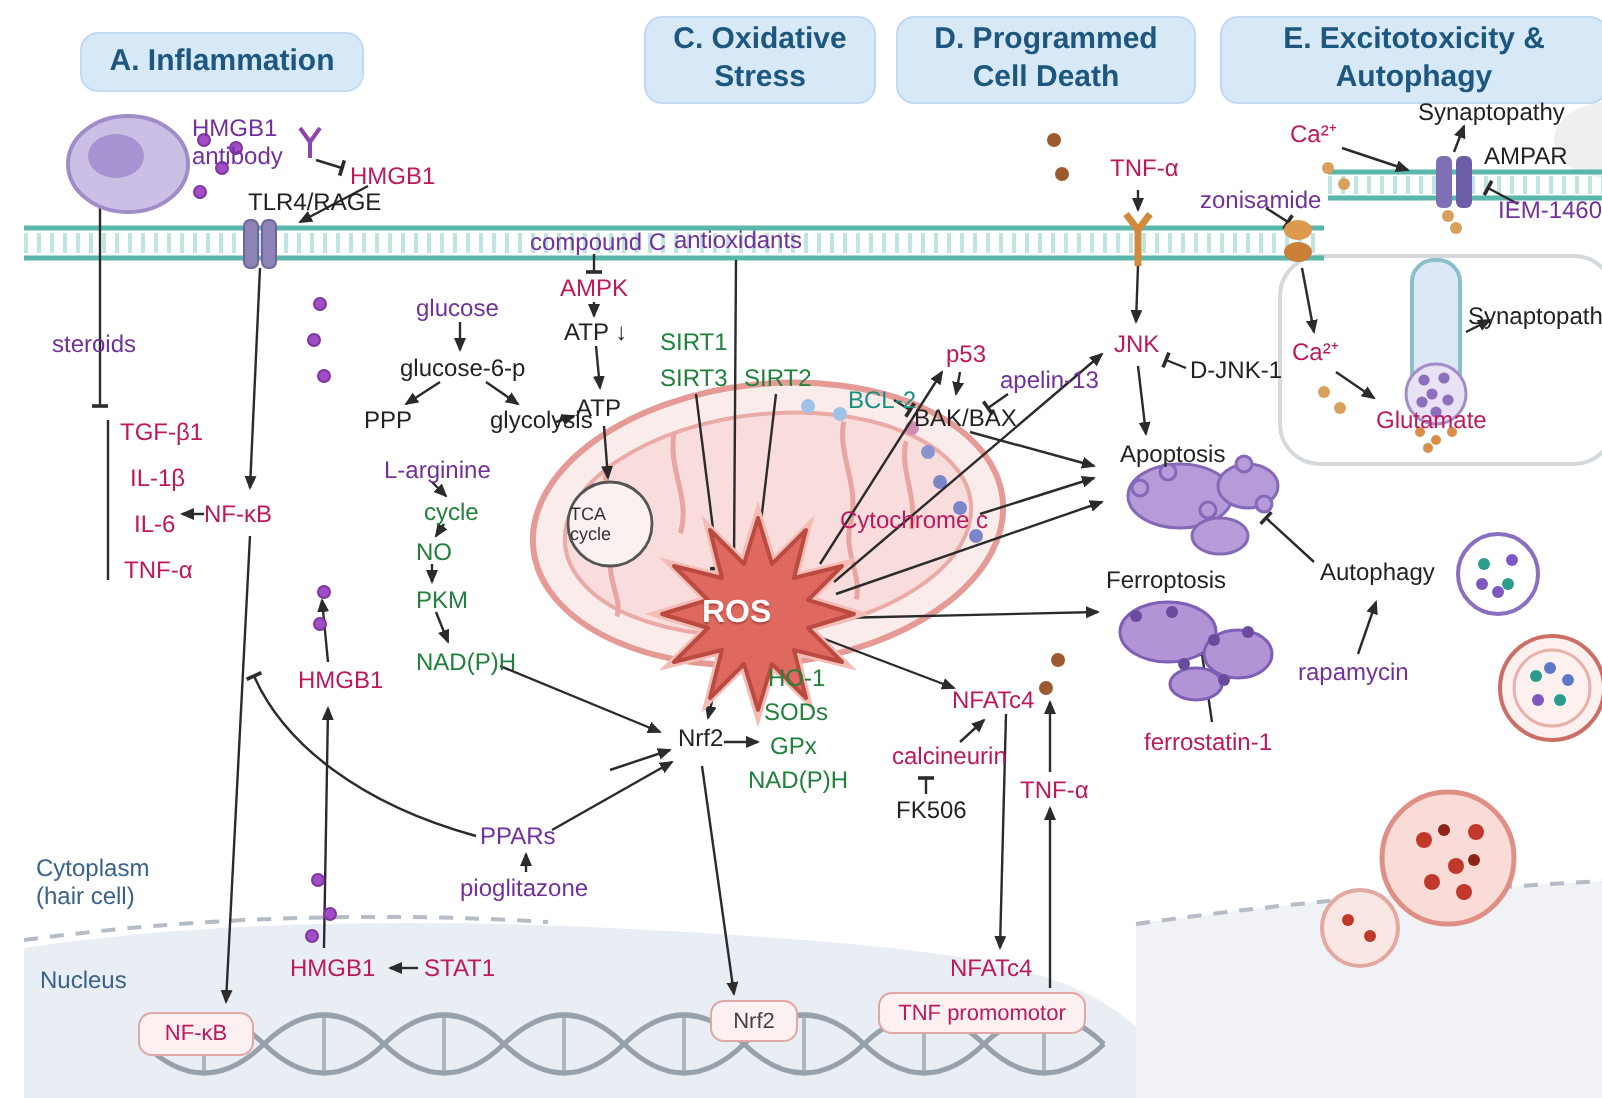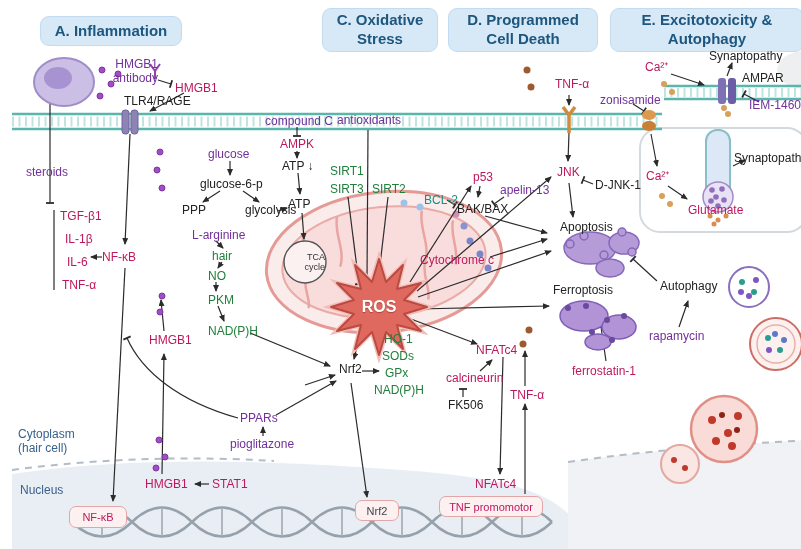--- a/index.html
+++ b/index.html
@@ -3,30 +3,30 @@
 <meta charset="utf-8">
 <style>
   html,body{margin:0;padding:0;background:#fff;}
   .canvas{position:relative;width:801px;height:549px;background:#ffffff;overflow:hidden;
           font-family:"Liberation Sans",sans-serif;margin-left:12px;}
   svg.layer{position:absolute;left:0;top:0;z-index:1;}
   .hdr{position:absolute;z-index:3;background:#d7e8f7;border:1px solid #c2dbf0;border-radius:9px;
        color:#1d567f;font-weight:bold;font-size:15px;display:flex;align-items:center;justify-content:center;
        text-align:center;line-height:1.25;padding:2px 6px;box-sizing:border-box;}
   .lbl{position:absolute;z-index:3;font-size:12px;color:#222;white-space:nowrap;line-height:1.15;}
-  .wrap{white-space:normal;text-align:right;}
+  .wrap{white-space:normal;text-align:left;}
   .purple{color:#71309b;}
   .red{color:#be185d;}
   .green{color:#20803c;}
   .tealc{color:#17917f;}
   .blue{color:#38618c;}
   .sm{font-size:9px;color:#333;}
   .pbox{position:absolute;z-index:3;background:#fcf0f0;border:1.5px solid #e2a6a6;border-radius:7px;
         display:flex;align-items:center;justify-content:center;font-size:11px;box-sizing:border-box;}
-  .ros{position:absolute;z-index:4;color:#ffffff;font-weight:bold;font-size:16px;text-align:center;
+  .ros{position:absolute;z-index:4;color:#ffffff;font-weight:bold;font-size:16px;
        text-shadow:0 1px 1px rgba(140,40,35,.6);}
 </style>
 </head>
 <body>
 
 <div class="canvas">
 
 <svg class="layer" width="801" height="549" viewBox="0 0 801 549">
   <defs>
     <marker id="arr" markerUnits="userSpaceOnUse" markerWidth="8" markerHeight="8" refX="6" refY="3" orient="auto">
@@ -310,21 +310,21 @@
 
 <div class="lbl purple" style="left:253px;top:115px">compound C</div>
 <div class="lbl red" style="left:268px;top:138px">AMPK</div>
 <div class="lbl" style="left:270px;top:160px">ATP ↓</div>
 <div class="lbl purple" style="left:196px;top:148px">glucose</div>
 <div class="lbl" style="left:188px;top:178px">glucose-6-p</div>
 <div class="lbl" style="left:170px;top:204px">PPP</div>
 <div class="lbl" style="left:233px;top:204px">glycolysis</div>
 <div class="lbl" style="left:276px;top:198px">ATP</div>
 <div class="lbl purple" style="left:180px;top:229px">L-arginine</div>
-<div class="lbl green" style="left:200px;top:250px">hair</div>
+<div class="lbl green" style="left:200px;top:250px">cycle</div>
 <div class="lbl green" style="left:196px;top:270px">NO</div>
 <div class="lbl green" style="left:196px;top:294px">PKM</div>
 <div class="lbl green" style="left:196px;top:325px">NAD(P)H</div>
 <div class="lbl sm wrap" style="left:273px;top:252px;width:40px">TCA cycle</div>
 
 <div class="lbl purple" style="left:325px;top:114px">antioxidants</div>
 <div class="lbl green" style="left:318px;top:165px">SIRT1</div>
 <div class="lbl green" style="left:318px;top:183px">SIRT3</div>
 <div class="lbl green" style="left:360px;top:183px">SIRT2</div>
 <div class="lbl tealc" style="left:412px;top:194px">BCL-2</div>

